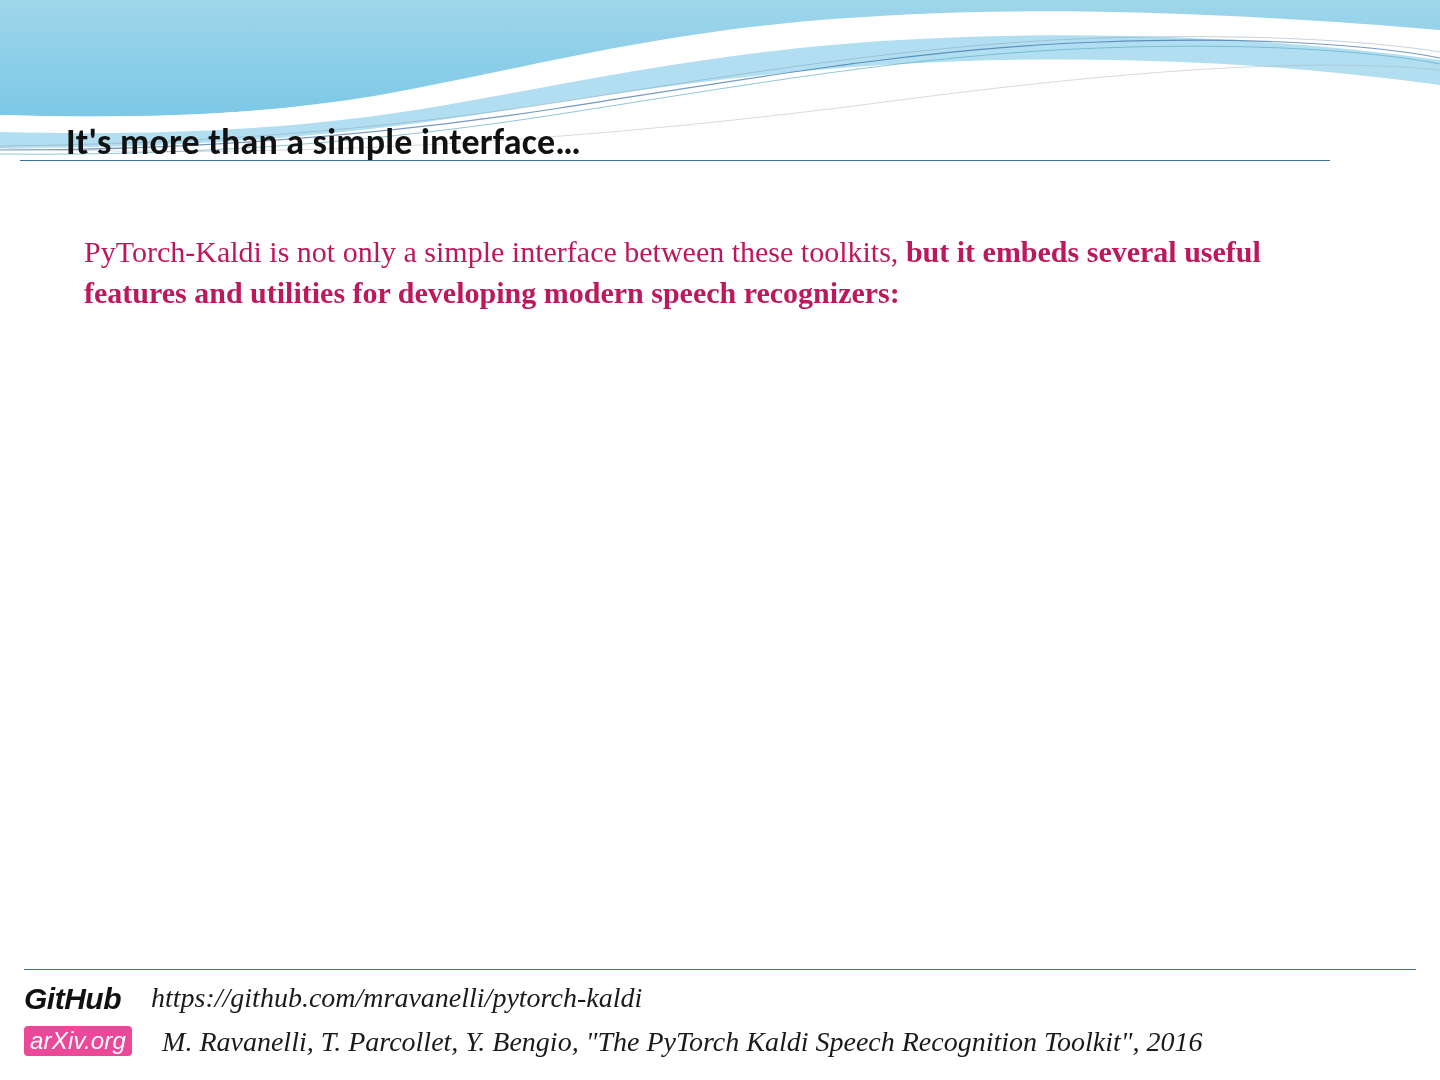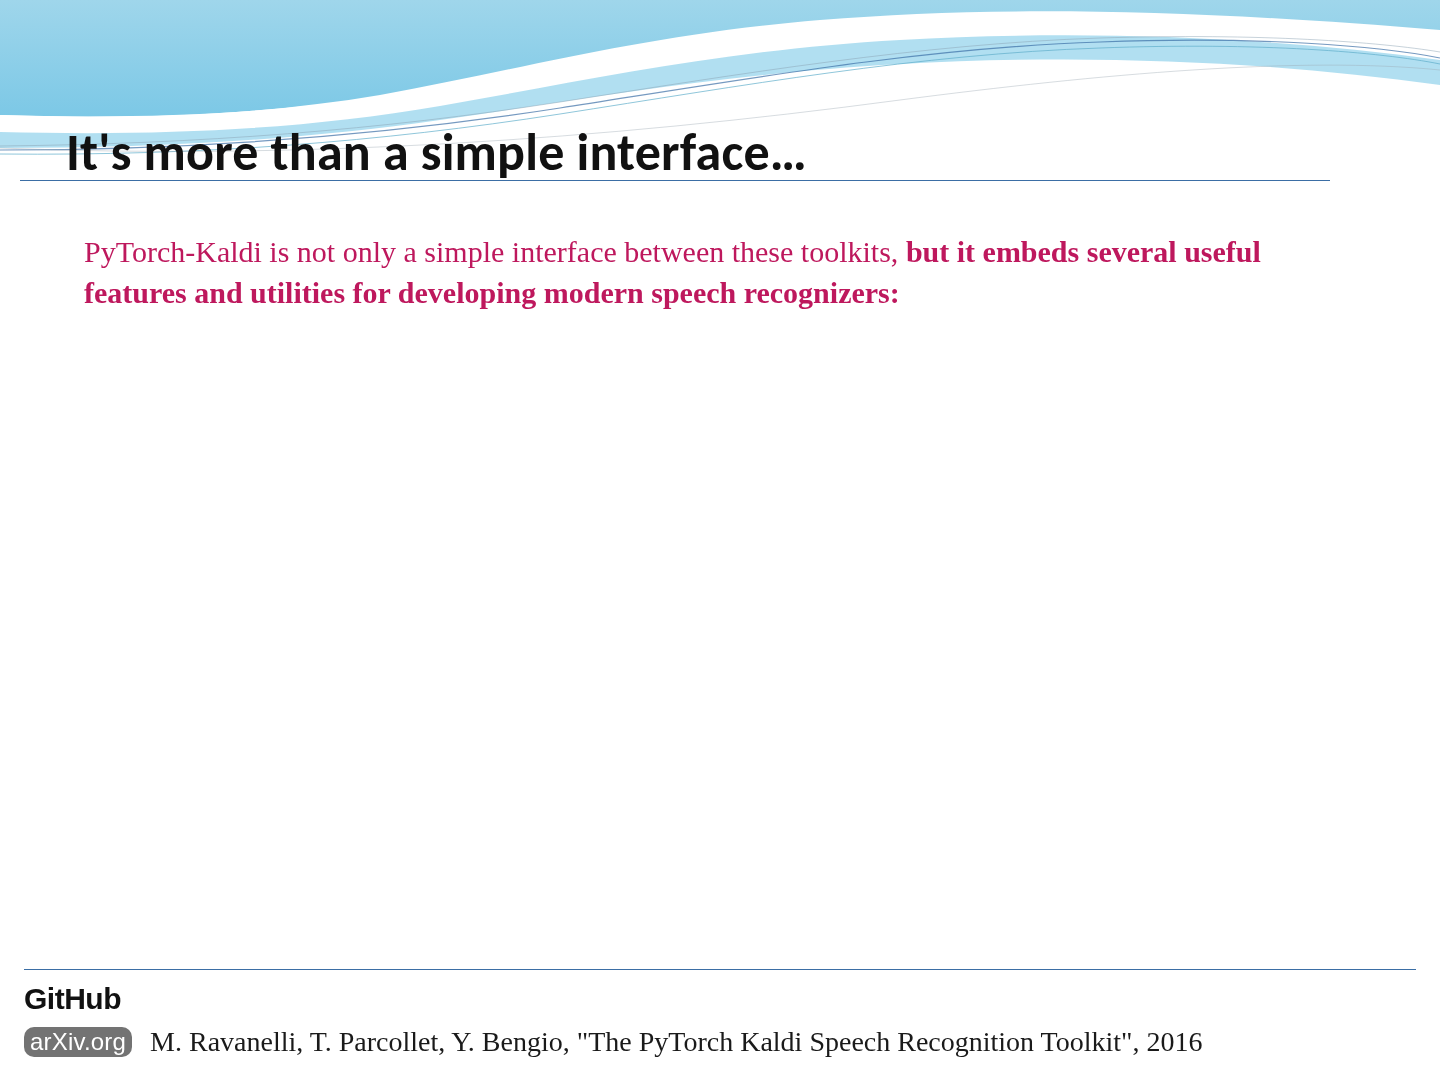--- a/index.html
+++ b/index.html
@@ -23,21 +23,21 @@
   .title-wrap {
     position: absolute;
     top: 120px;
     left: 20px;
     right: 110px;
     border-bottom: 1.5px solid #3b6ea5;
     padding-bottom: 0;
   }
   .title {
     font-family: 'Segoe UI', 'Calibri', Arial, sans-serif;
-    font-size: 52px;
+    font-size: 36px;
     font-weight: 700;
     color: #111;
     margin: 0 0 -4px 46px;
     letter-spacing: 0.2px;
   }
   .body-text {
     position: absolute;
     top: 232px;
     left: 84px;
     right: 100px;
@@ -52,42 +52,43 @@
     left: 0; right: 0;
     bottom: 4px;
     padding: 0 24px 8px 24px;
   }
   .footer-rule {
     border-top: 1.5px solid #3b6ea5;
     margin: 0 0 12px 0;
   }
   .footer-row {
     display: flex;
-    align-items: center;
-    gap: 18px;
+    align-items: flex-start;
+    gap: 30px;
     margin-bottom: 10px;
     font-size: 28px;
     color: #1a1a1a;
+    font-style: italic;
   }
   .gh-logo {
     font-family: 'Segoe UI', Arial, sans-serif;
     font-weight: 800;
     font-size: 30px;
     color: #111;
     letter-spacing: -0.5px;
   }
   .arxiv-badge {
     display: inline-block;
-    background: #737373;
+    background: #ec4899;
     color: #fff;
     font-family: Arial, sans-serif;
     font-size: 24px;
     font-weight: 400;
     padding: 3px 6px 3px 6px;
-    border-radius: 10px;
+    border-radius: 4px;
     line-height: 1;
     letter-spacing: 0.2px;
   }
   .footer-text { flex: 1; }
 </style>
 </head>
 <body>
 
 <svg class="header-wave" viewBox="0 0 1440 180" preserveAspectRatio="none">
 
@@ -133,18 +134,19 @@
 </div>
 
 <div class="body-text">
   <span>PyTorch-Kaldi is not only a simple interface between these toolkits, </span><span class="bold">but it embeds several useful features and utilities for developing modern speech recognizers:</span>
 </div>
 
 <div class="footer">
   <div class="footer-rule"></div>
   <div class="footer-row">
     <span class="gh-logo">GitHub</span>
+    <span class="footer-text">https://github.com/mravanelli/pytorch-kaldi</span>
   </div>
   <div class="footer-row">
     <span class="arxiv-badge">arXiv.org</span>
     <span class="footer-text">M. Ravanelli, T. Parcollet, Y. Bengio, "The PyTorch Kaldi Speech Recognition Toolkit", 2016</span>
   </div>
 </div>
 
 </body></html>

